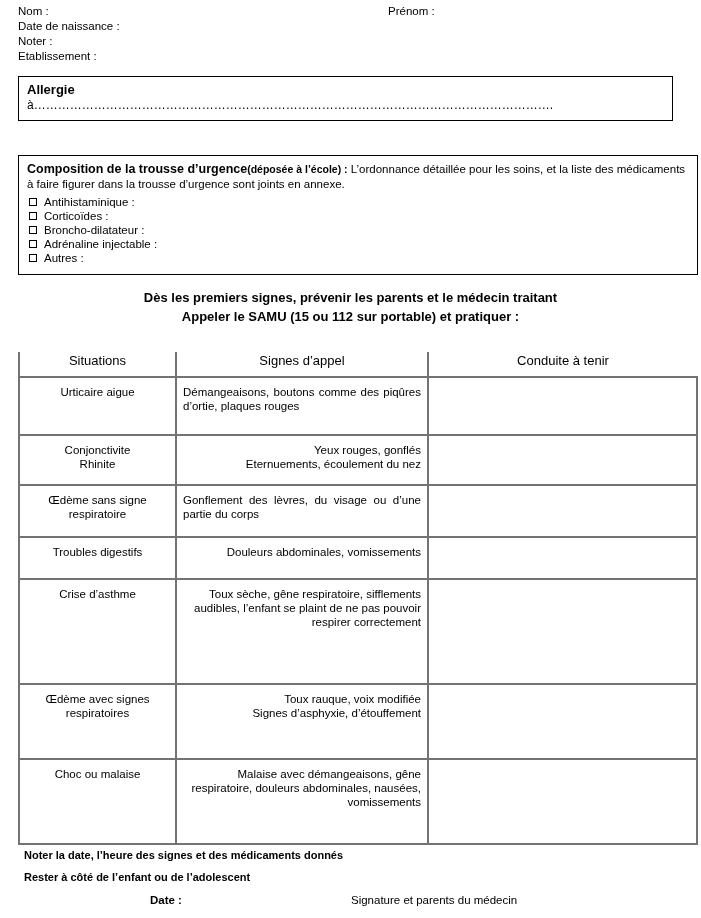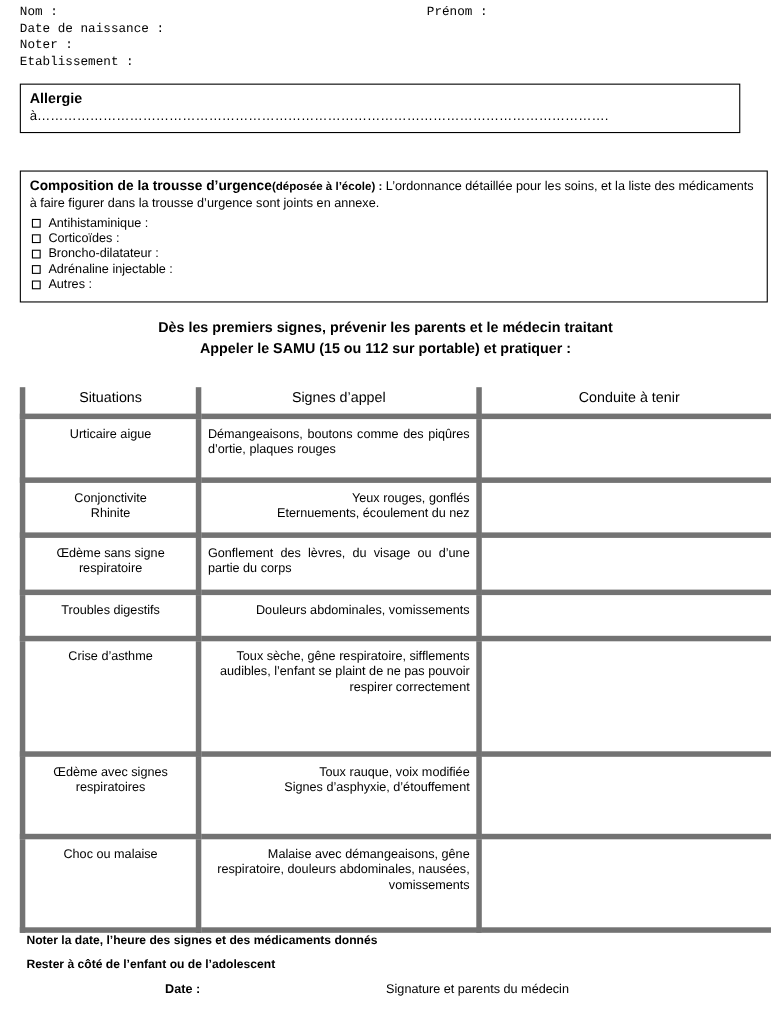--- a/index.html
+++ b/index.html
@@ -22,21 +22,20 @@
     height: 918px;
     box-sizing: border-box;
   }
 
   
   .identity {
     position: absolute;
     left: 18px;
     top: 4px;
     width: 660px;
-    font-family: Liberation Mono, monospace;
   }
   .identity .row {
     display: flex;
     line-height: 15px;
     font-size: 11.5px;
   }
   .identity .label-left {
     width: 370px;
   }
   .identity .label-right {
@@ -125,21 +124,21 @@
   
   .tbl {
     position: absolute;
     left: 18px;
     top: 352px;
     width: 673px;
     border-collapse: collapse;
     table-layout: fixed;
   }
   .tbl th, .tbl td {
-    border: 5px solid #737373;
+    border: 2px solid #737373;
     vertical-align: top;
     padding: 0;
   }
   .tbl th {
     text-align: center;
     font-weight: normal;
     font-size: 13px;
     height: 20px;
     padding: 1px 0 3px 0;
     border-top: none;

